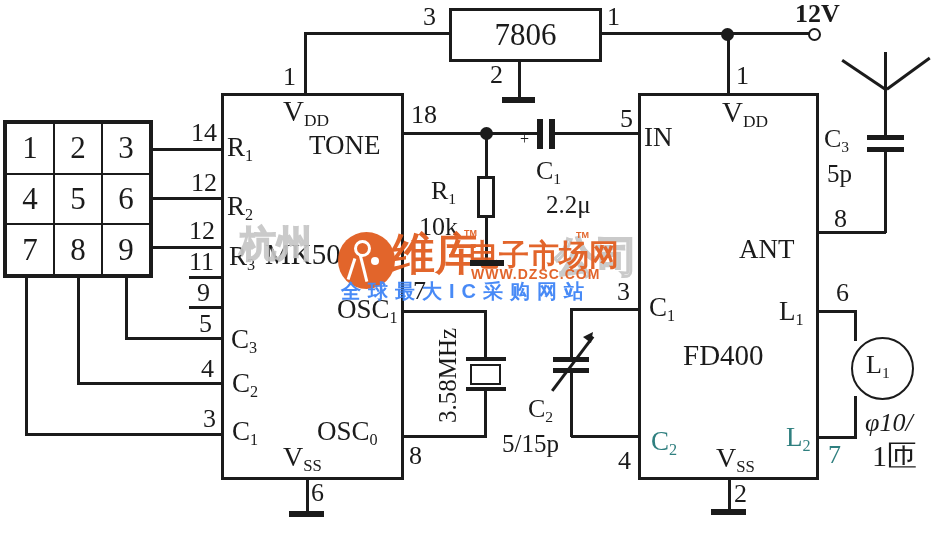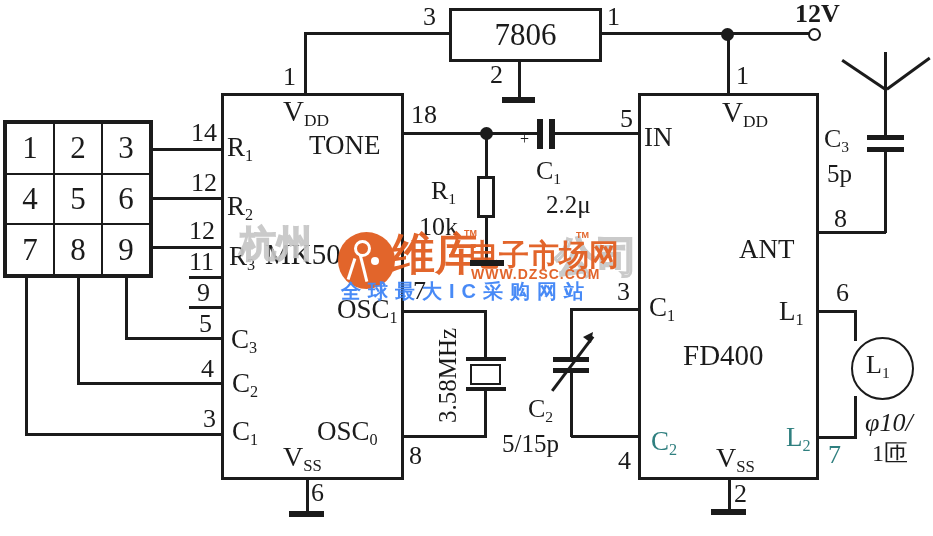--- a/index.html
+++ b/index.html
@@ -186,21 +186,21 @@
   <div class="lbl" style="left:520px;top:131px;font-size:16px;">+</div>
   <div class="lbl" style="left:536px;top:158px;font-size:26px;"><span>C</span><span class="sub">1</span></div>
   <div class="lbl" style="left:546px;top:192px;font-size:25px;">2.2μ</div>
   <div class="lbl rot90" style="left:383px;top:362px;width:130px;height:27px;text-align:center;font-size:25px;">3.58MHz</div>
   <div class="lbl" style="left:528px;top:396px;font-size:26px;"><span>C</span><span class="sub">2</span></div>
   <div class="lbl" style="left:502px;top:431px;font-size:25px;">5/15p</div>
   <div class="lbl" style="left:824px;top:126px;font-size:26px;"><span>C</span><span class="sub">3</span></div>
   <div class="lbl" style="left:827px;top:161px;font-size:25px;">5p</div>
   <div class="lbl" style="left:866px;top:352px;font-size:26px;"><span>L</span><span class="sub">1</span></div>
   <div class="lbl" style="left:865px;top:410px;font-size:26px;font-style:italic;">φ10/</div>
-  <div class="lbl" style="left:872px;top:441px;font-size:24px;">1匝</div>
+  <div class="lbl" style="left:872px;top:441px;font-size:30px;">1匝</div>
 
   <div id="wm">
     <div class="ghost" style="left:240px;top:226px;font-size:36px;">杭州</div>
     <div class="ghost" style="left:554px;top:236px;font-size:42px;">公司</div>
     <div id="wm-logo">
         <div class="d1"></div>
         <div class="d2"></div>
         <div class="t1"></div>
         <div class="t2"></div>
       </div>

